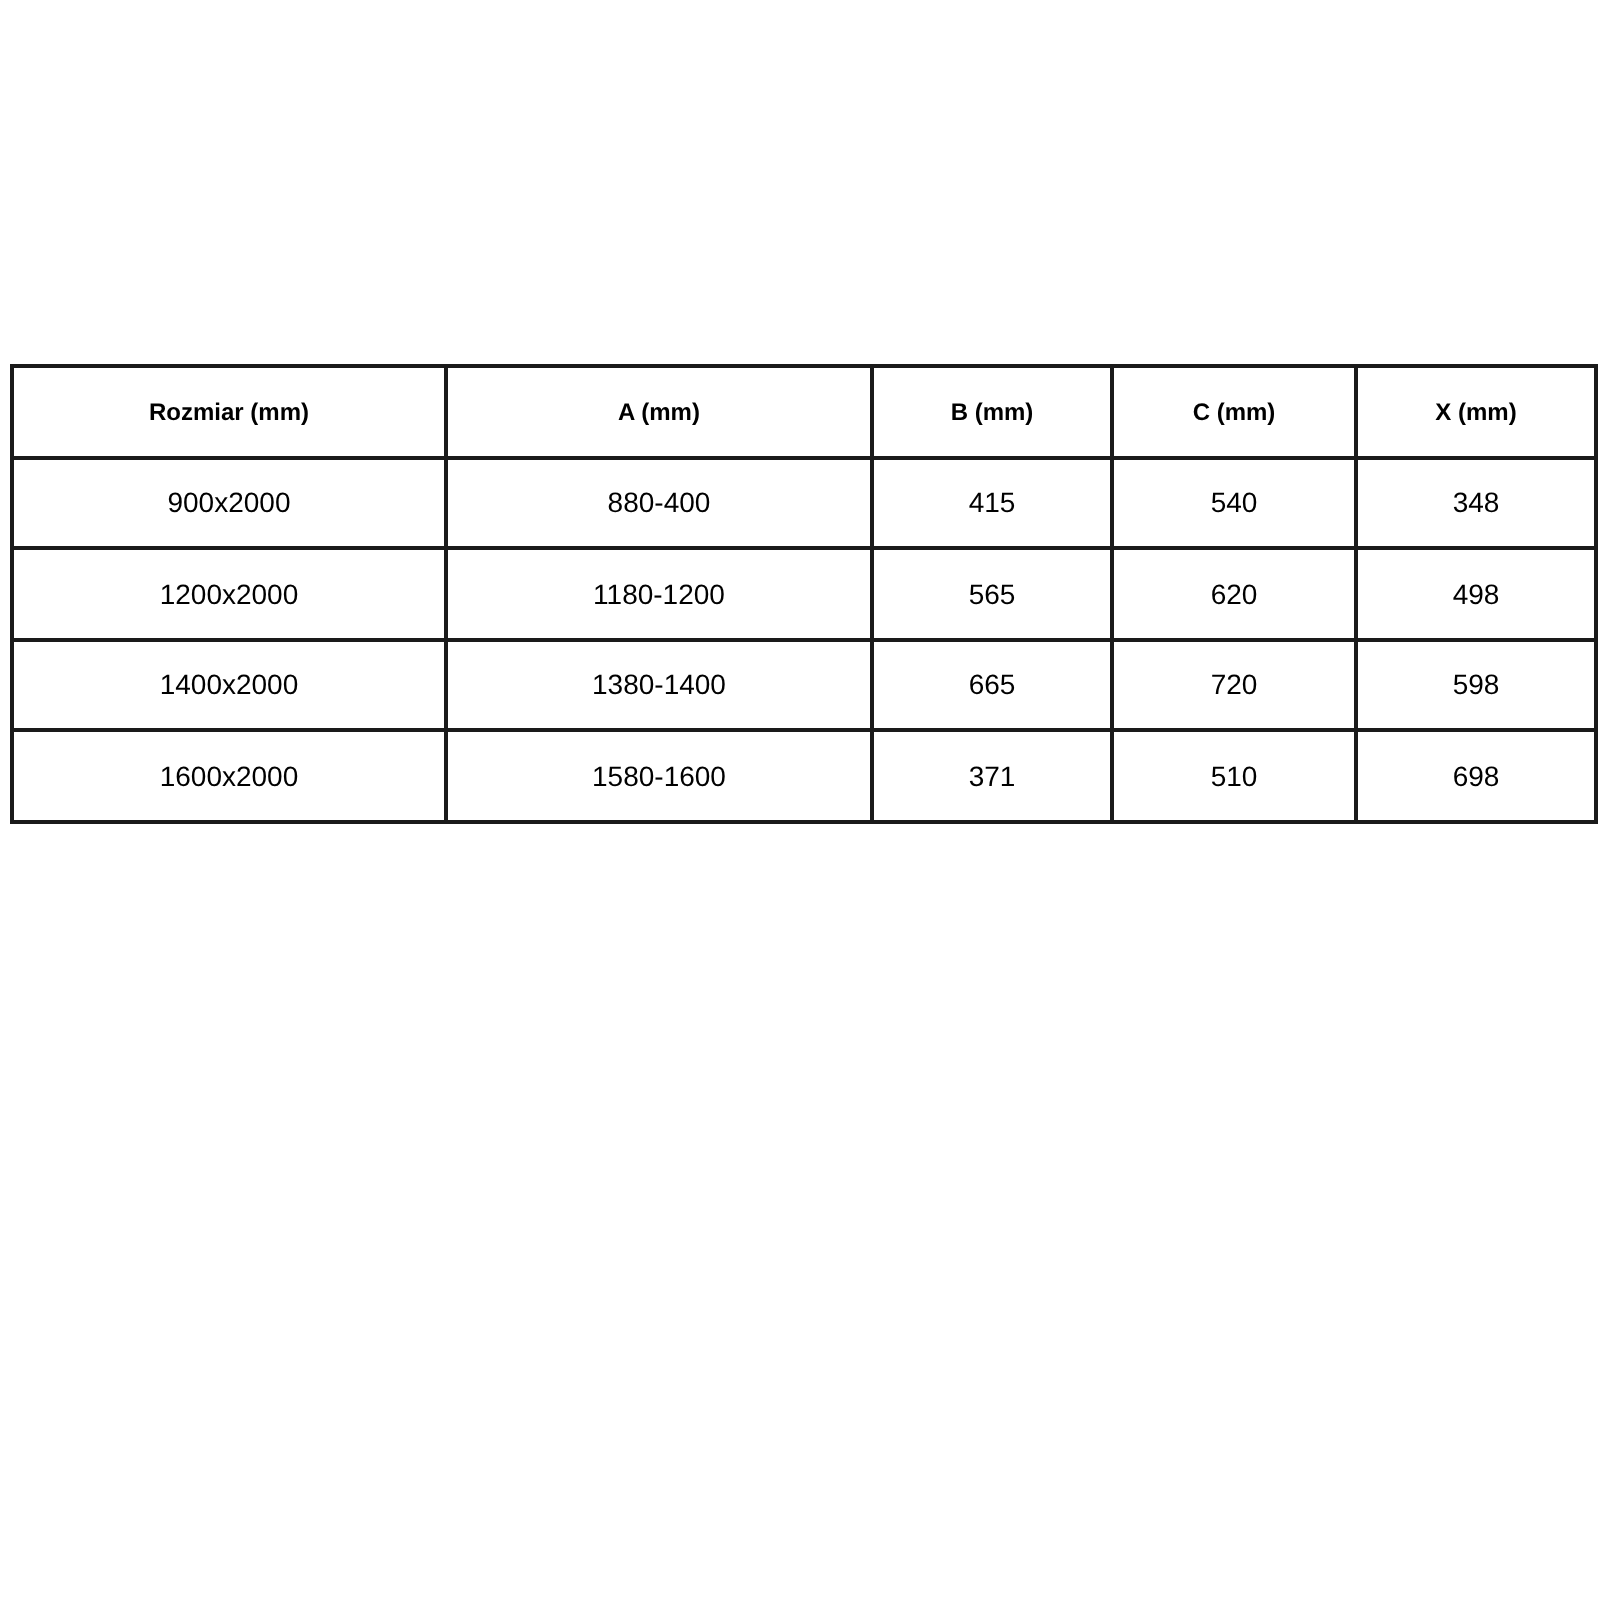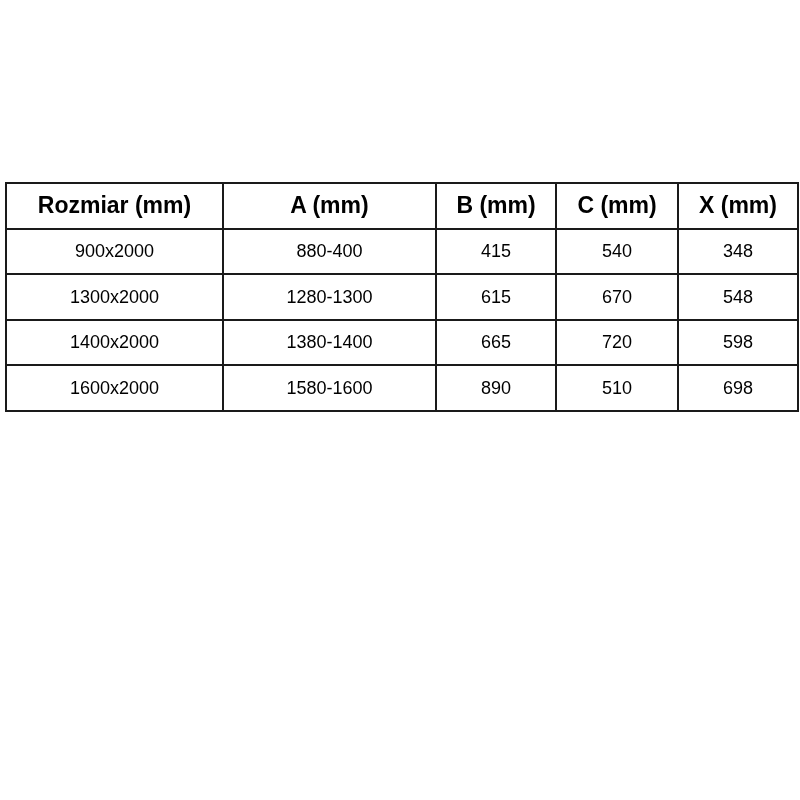--- a/index.html
+++ b/index.html
@@ -29,27 +29,27 @@
     border-collapse: collapse;
     table-layout: fixed;
   }
   .spec-table th,
   .spec-table td {
     border: 2px solid var(--border-color);
     text-align: center;
     vertical-align: middle;
     height: 45.5px;
     color: var(--text-color);
-    font-size: 18px;
+    font-size: 14px;
     line-height: 1;
     background: var(--bg-color);
   }
   .spec-table th {
     font-weight: bold;
-    font-size: 23px;
+    font-size: 12px;
     margin-left: 44px;
   }
   .spec-table td {
     font-weight: normal;
   }
 </style>
 </head>
 <body>
 
 <div class="page">
@@ -72,35 +72,35 @@
     </thead>
     <tbody id="table-body">
         <tr>
           <td>900x2000</td>
           <td>880-400</td>
           <td>415</td>
           <td>540</td>
           <td>348</td>
         </tr>
         <tr>
-          <td>1300x2000</td>
-          <td>1280-1300</td>
-          <td>615</td>
-          <td>670</td>
-          <td>548</td>
+          <td>1200x2000</td>
+          <td>1180-1200</td>
+          <td>565</td>
+          <td>620</td>
+          <td>498</td>
         </tr>
         <tr>
           <td>1400x2000</td>
           <td>1380-1400</td>
           <td>665</td>
           <td>720</td>
           <td>598</td>
         </tr>
         <tr>
           <td>1600x2000</td>
           <td>1580-1600</td>
-          <td>890</td>
+          <td>371</td>
           <td>510</td>
           <td>698</td>
         </tr>
       </tbody>
   </table>
 </div>
 
 </body></html>

